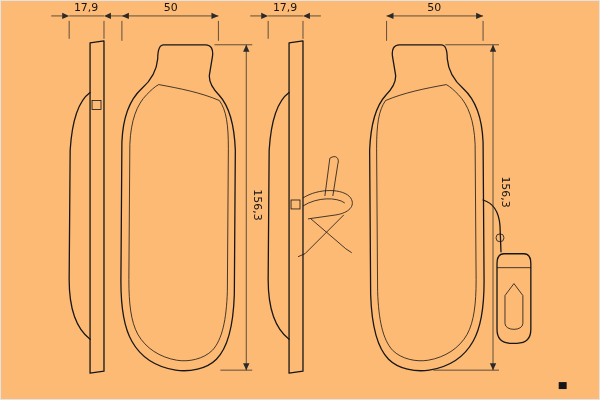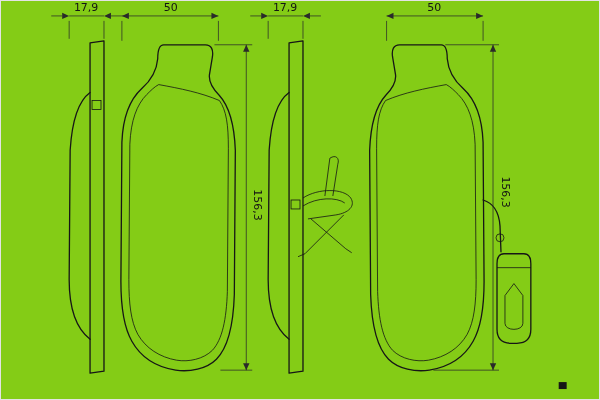--- a/index.html
+++ b/index.html
@@ -1,21 +1,21 @@
 <!DOCTYPE html>
 <html><head>
 <meta charset="utf-8">
 <style>
   html, body { margin: 0; padding: 0; background: #ffffff; }
   .canvas {
     position: relative;
     width: 598px;
     height: 398px;
     border: 1px solid #e3e3e3;
-    background: #84cc16;
+    background: #fdba74;
     font-family: "DejaVu Sans", "Liberation Sans", sans-serif;
   }
   svg { display: block; }
   svg text {
     font-family: "DejaVu Sans", "Liberation Sans", sans-serif;
     font-size: 11px;
     fill: #141414;
   }
   .part { stroke: #161616; stroke-width: 1.3; fill: none; stroke-linecap: round; stroke-linejoin: round; }
   .thin { stroke: #161616; stroke-width: 0.8;  fill: none; }

